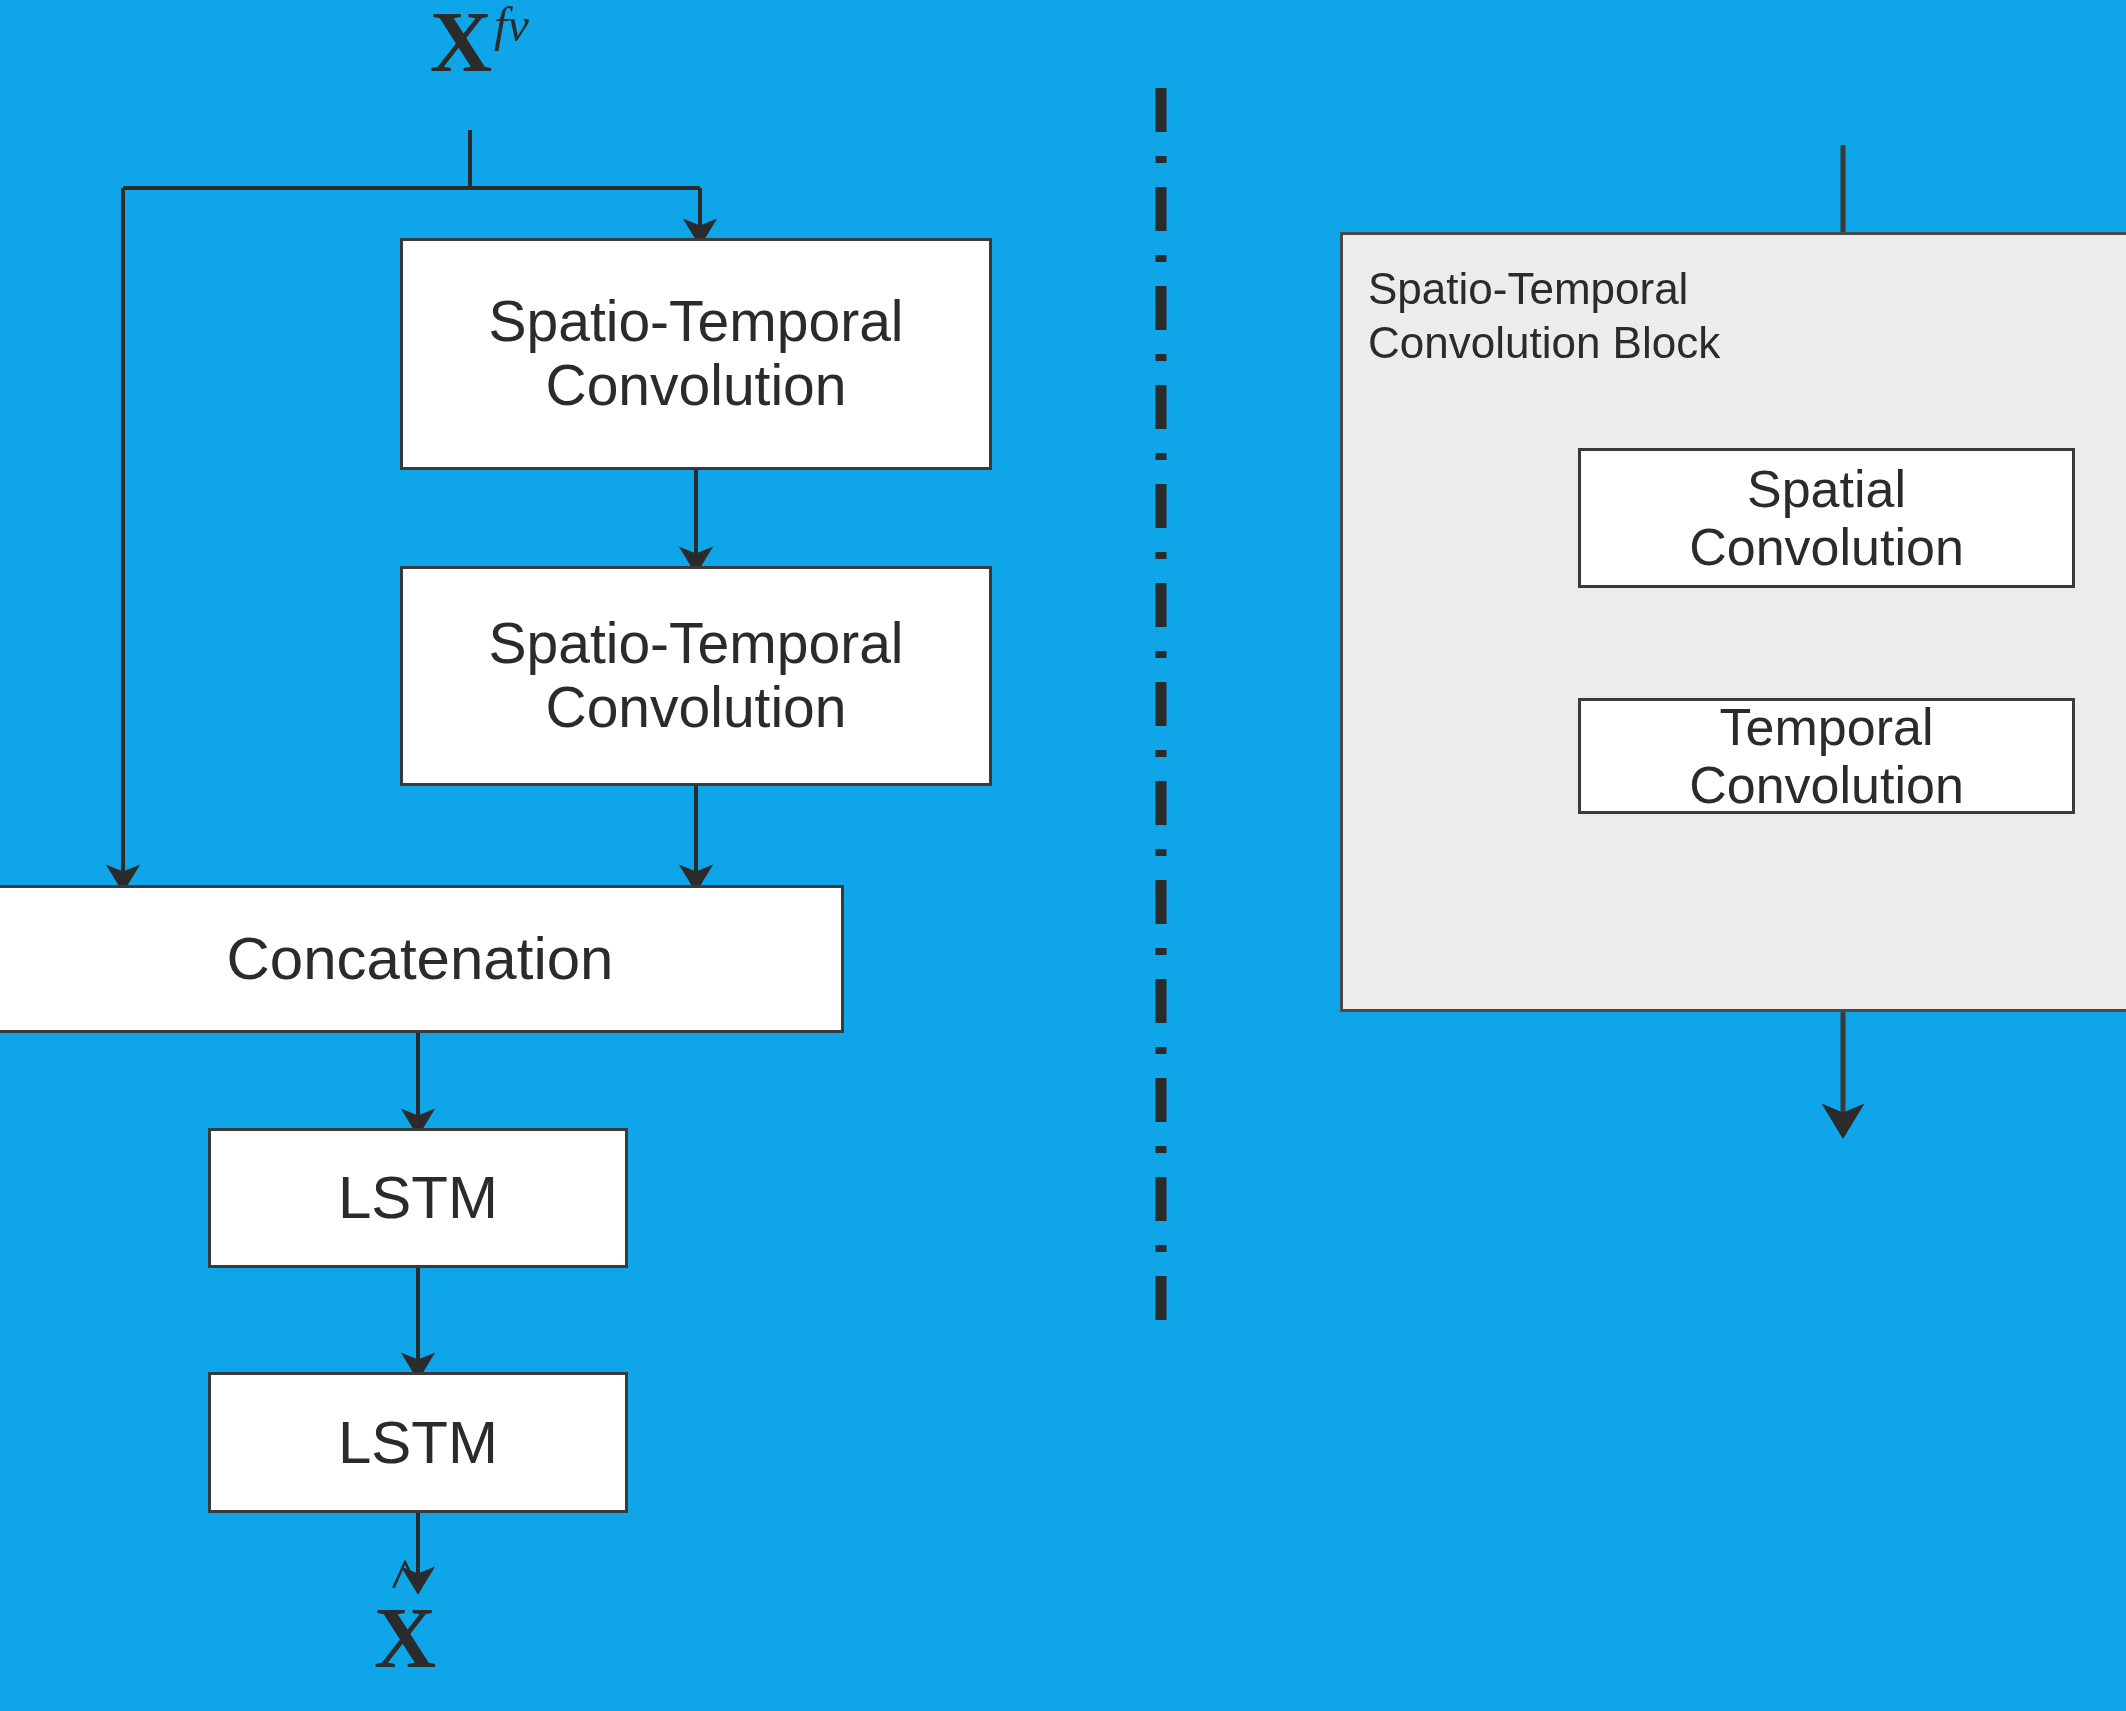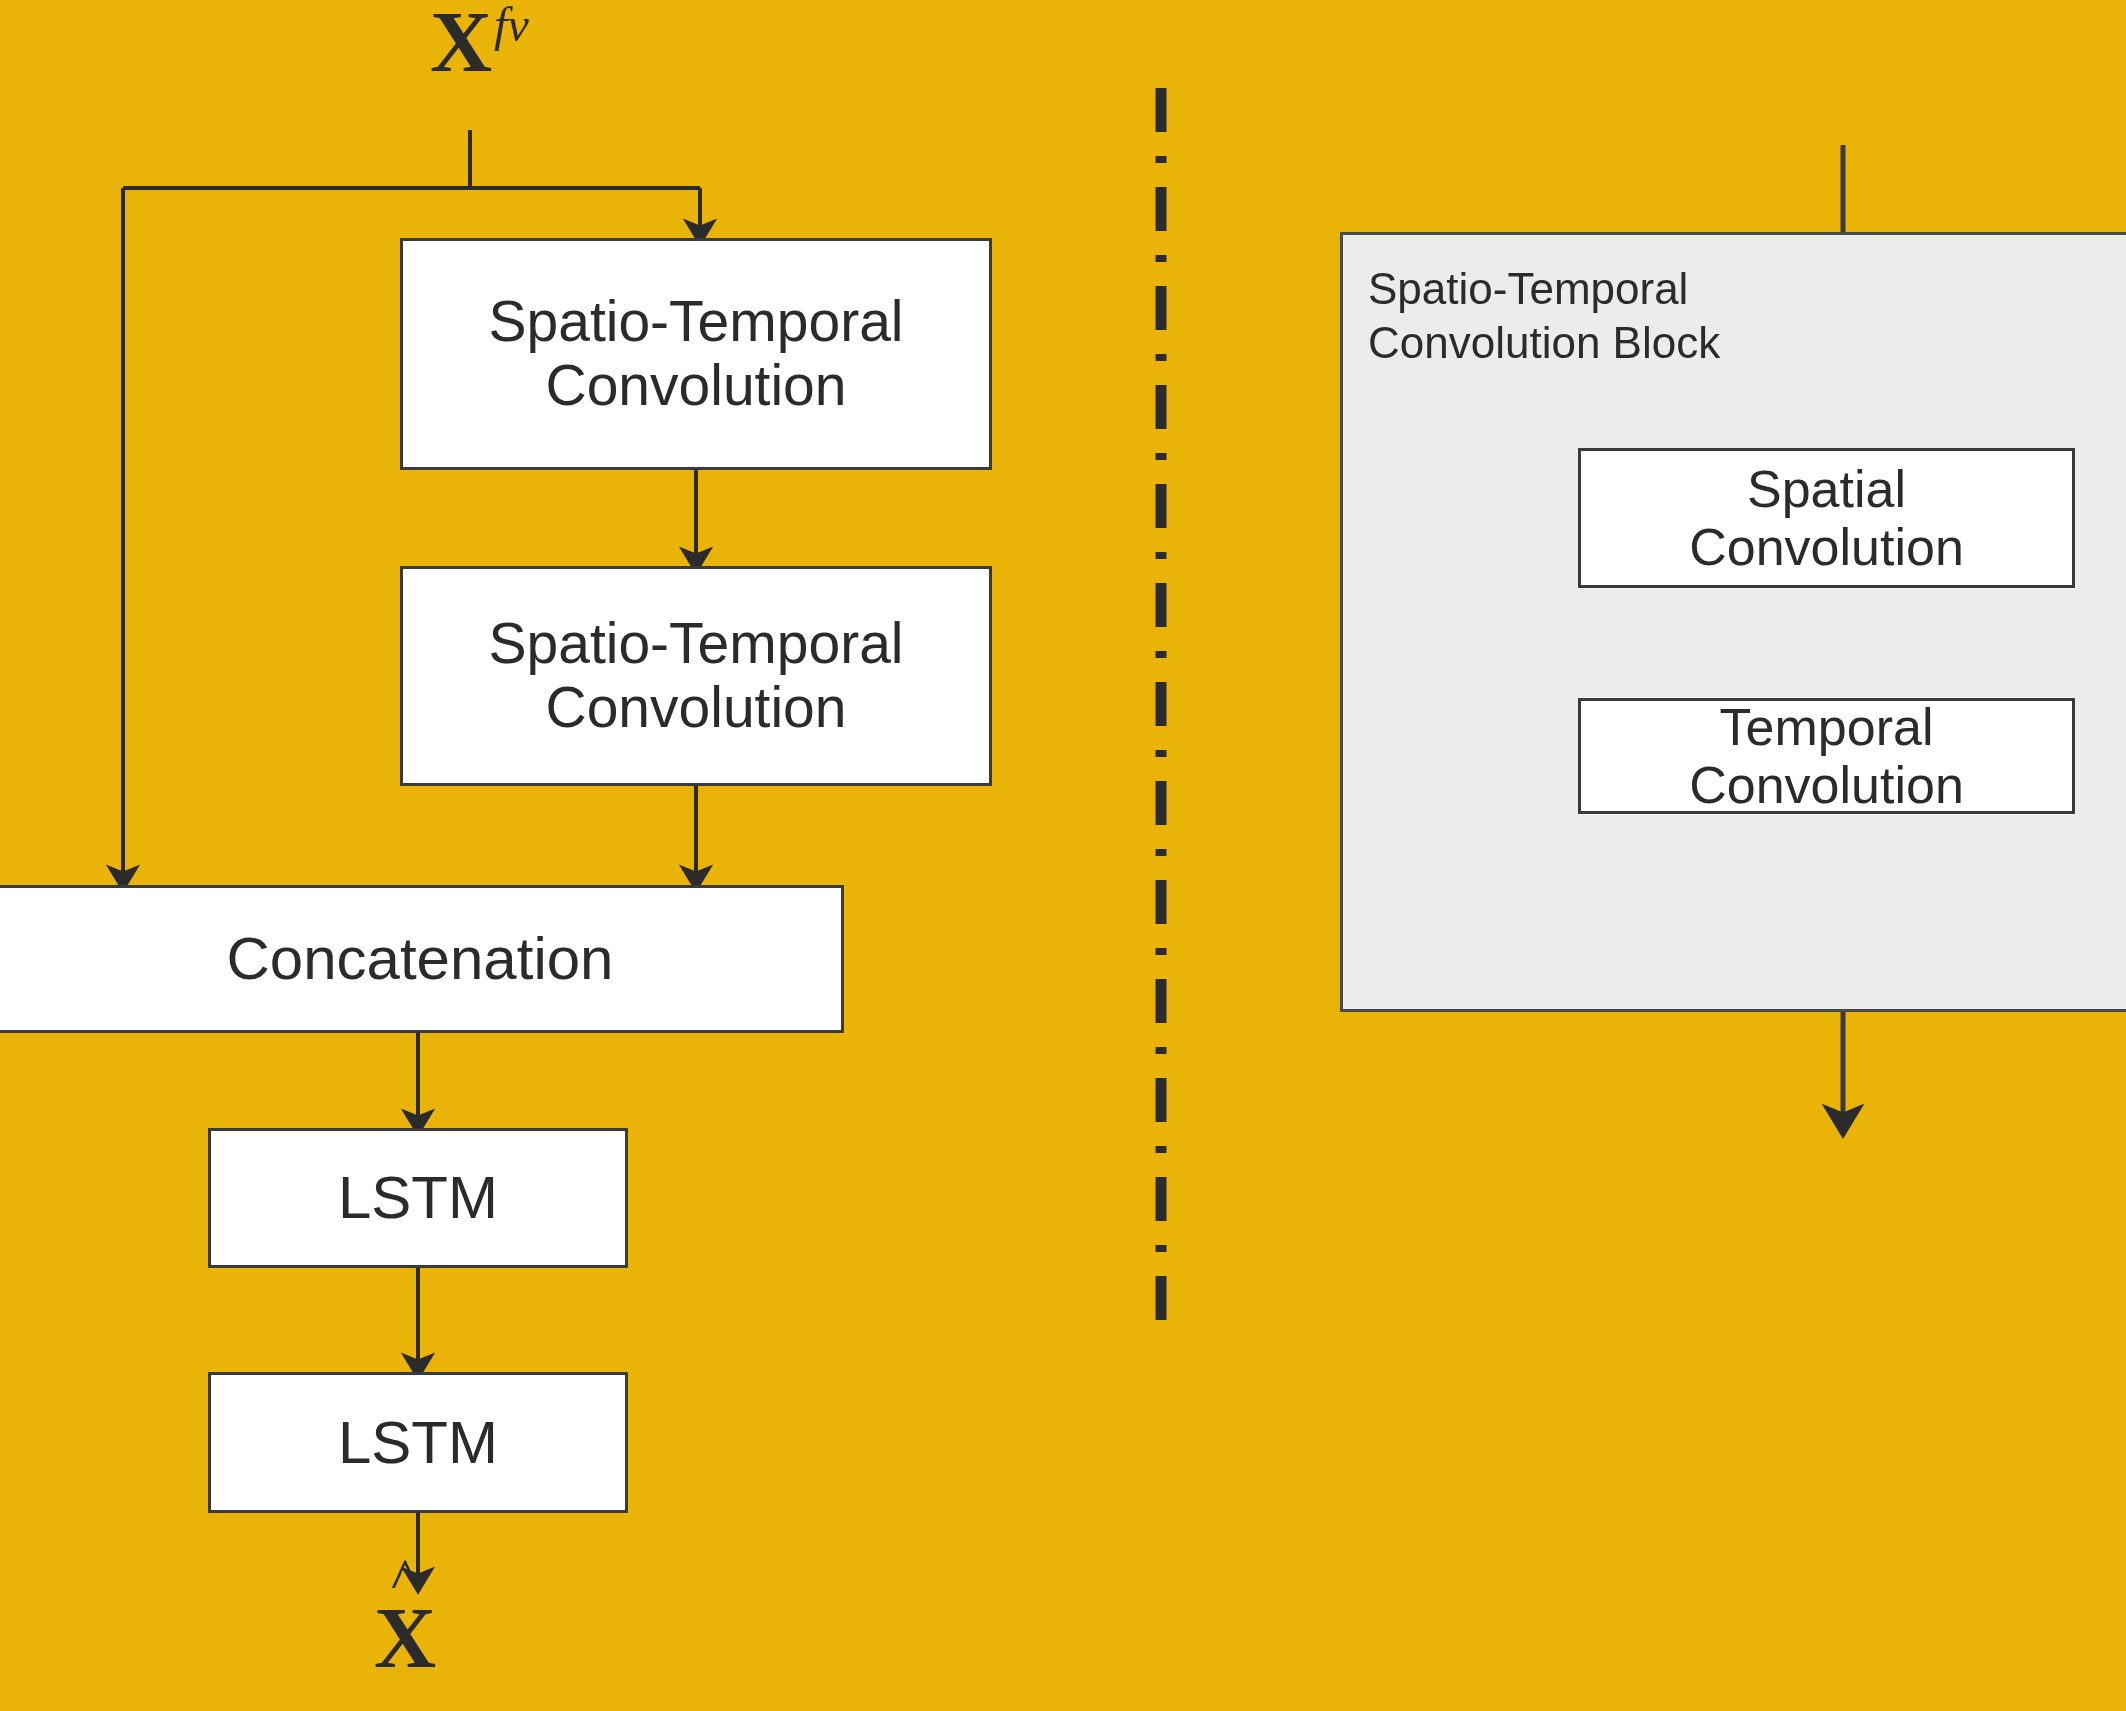--- a/index.html
+++ b/index.html
@@ -8,21 +8,21 @@
     background: #ffffff;
   }
   body {
     font-family: "Liberation Sans", sans-serif;
     color: #2b2b2b;
   }
   #canvas {
     position: relative;
     width: 2126px;
     height: 1711px;
-    background: #eab308;
+    background: #0ea5e9;
     overflow: hidden;
   }
   #diagram-svg {
     position: absolute;
     left: 0;
     top: 0;
     width: 2126px;
     height: 1711px;
   }
   .node-box {

